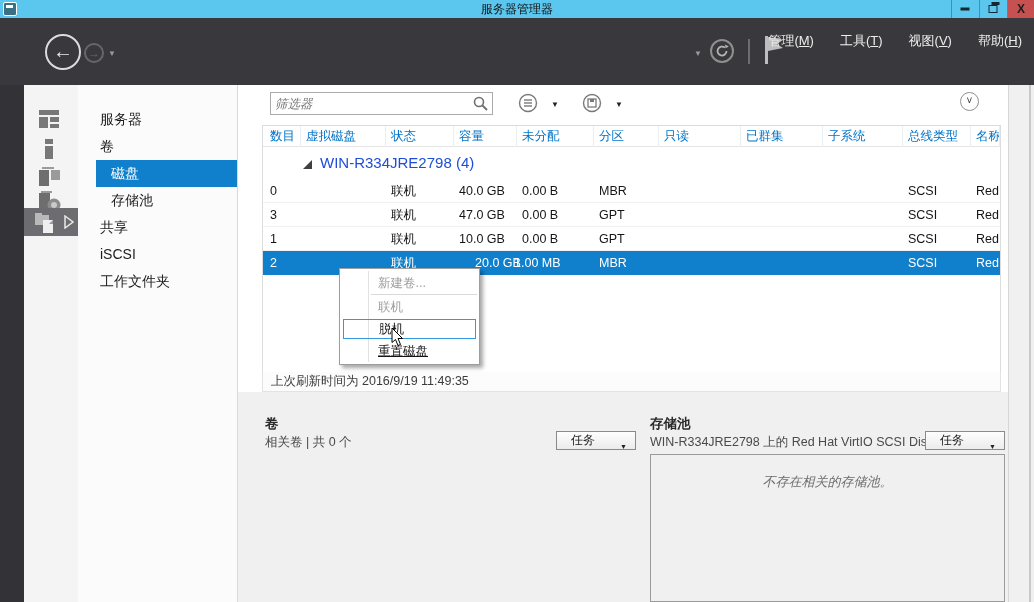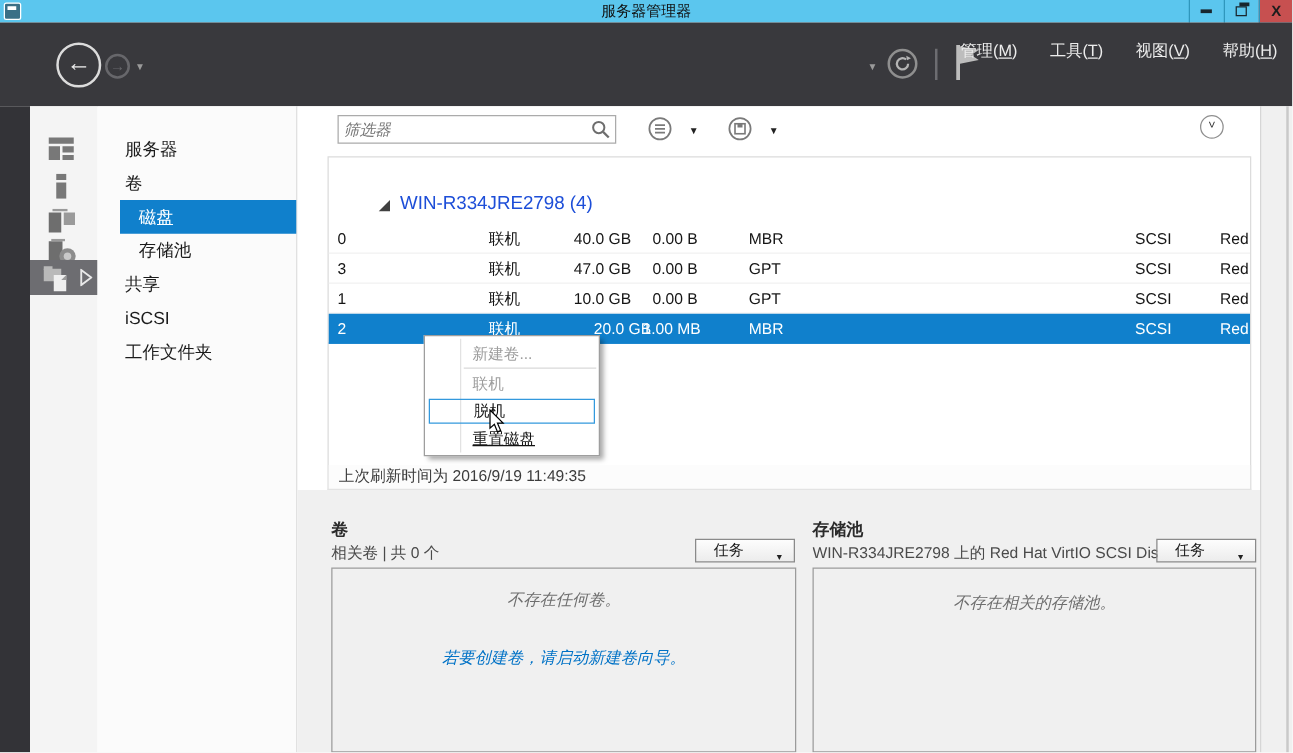--- a/index.html
+++ b/index.html
@@ -219,20 +219,33 @@
       <svg width="20" height="20" viewBox="0 0 20 20" style="position:absolute;left:6px;top:2px;">
         <circle cx="10" cy="10" r="8.5" fill="none" stroke="#7a7a7a" stroke-width="1.4"></circle>
         <rect x="6" y="6" width="8" height="8" fill="none" stroke="#7a7a7a" stroke-width="1.3"></rect>
         <rect x="8" y="6" width="4" height="3" fill="#7a7a7a"></rect>
       </svg>
       <span class="dd">▼</span>
     </div>
     <div id="collapse-btn">˅</div>
 
     <div id="disk-list">
+      <div id="list-header">
+          <div class="hdr-cell" style="left: 2px; width: 36px;">数目</div>
+          <div class="hdr-cell" style="left: 38px; width: 85px;">虚拟磁盘</div>
+          <div class="hdr-cell" style="left: 123px; width: 68px;">状态</div>
+          <div class="hdr-cell" style="left: 191px; width: 63px;">容量</div>
+          <div class="hdr-cell" style="left: 254px; width: 77px;">未分配</div>
+          <div class="hdr-cell" style="left: 331px; width: 65px;">分区</div>
+          <div class="hdr-cell" style="left: 396px; width: 82px;">只读</div>
+          <div class="hdr-cell" style="left: 478px; width: 82px;">已群集</div>
+          <div class="hdr-cell" style="left: 560px; width: 80px;">子系统</div>
+          <div class="hdr-cell" style="left: 640px; width: 68px;">总线类型</div>
+          <div class="hdr-cell" style="left: 708px; width: 29px;">名称</div>
+        </div>
       <div id="group-row">
         <div id="group-marker"></div>
         <span id="group-label">WIN-R334JRE2798 (4)</span>
       </div>
       <div id="rows-host">
           <div class="row" style="top: 53px;">
             <div class="cell" style="left: 2px; width: 36px;">0</div>
             <div class="cell" style="left: 123px; width: 68px;">联机</div>
             <div class="cell" style="left: 191px; width: 63px;">40.0 GB</div>
             <div class="cell" style="left: 254px; width: 77px;">0.00 B</div>
@@ -278,24 +291,20 @@
     </div>
     <div id="status-bar">上次刷新时间为 2016/9/19 11:49:35</div>
 
     <div id="bottom">
       <div class="panel-title" style="left:27px; top:23px;">卷</div>
       <div class="panel-sub" style="left:27px; top:42px; width:270px;">相关卷 | 共 0 个</div>
       <div class="tasks-btn" style="left:318px; top:39px;">
         <span>任务</span>
         <span class="dd">▼</span>
       </div>
-      <div class="empty-box" style="left:27px; top:62px; width:372px; height:148px;">
-        <div class="empty-line" style="top:16px;">不存在任何卷。</div>
-        <div class="empty-line empty-link" style="top:62px;">若要创建卷，请启动新建卷向导。</div>
-      </div>
 
       <div class="panel-title" style="left:412px; top:23px;">存储池</div>
       <div class="panel-sub" style="left:412px; top:42px; width:282px;">WIN-R334JRE2798 上的 Red Hat VirtIO SCSI Dis...</div>
       <div class="tasks-btn" style="left:687px; top:39px;">
         <span>任务</span>
         <span class="dd">▼</span>
       </div>
       <div class="empty-box" style="left:412px; top:62px; width:355px; height:148px;">
         <div class="empty-line" style="top:18px;">不存在相关的存储池。</div>
       </div>

